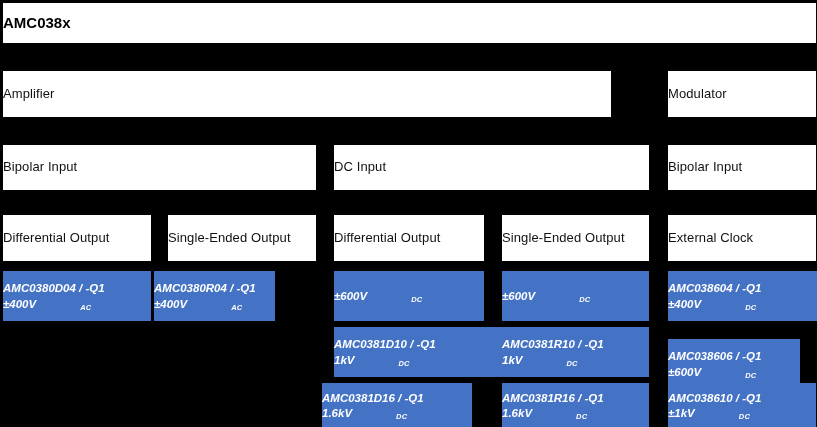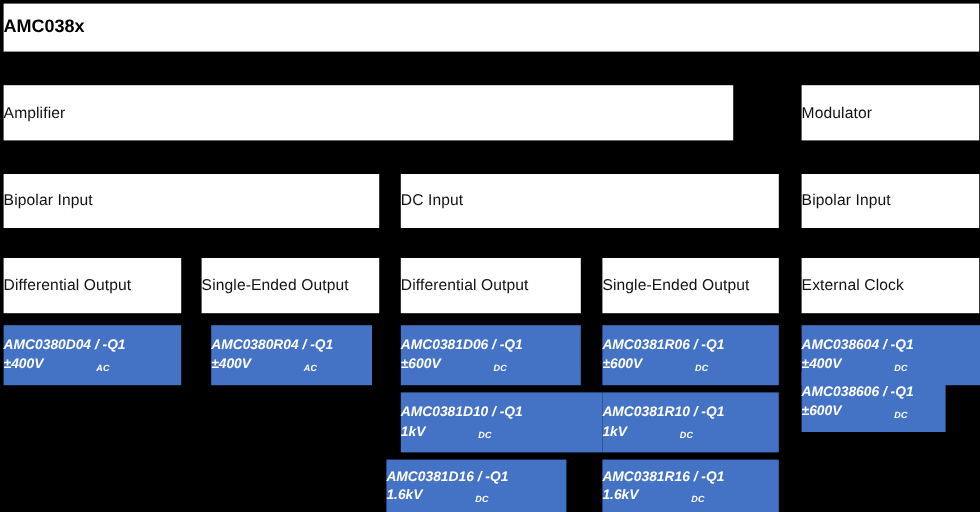--- a/index.html
+++ b/index.html
@@ -98,53 +98,55 @@
   </div>
   <div class="cell white" style="left:667px;top:214px;width:148px;height:46px;">
     <span>External Clock</span>
   </div>
 
   <div class="cell blue" style="left:2px;top:270px;width:148px;height:50px;">
     <span class="ln">AMC0380D04 / -Q1</span>
     <span class="ln ln2"><span>±400V</span><sub>AC</sub></span>
   </div>
 
-  <div class="cell blue" style="left:175px;top:270px;width:134px;height:50px;">
+  <div class="cell blue" style="left:153px;top:270px;width:121px;height:50px;">
     <span class="ln">AMC0380R04 / -Q1</span>
     <span class="ln ln2"><span>±400V</span><sub>AC</sub></span>
   </div>
 
   <div class="cell blue" style="left:333px;top:270px;width:150px;height:50px;">
-    <span class="ln">AMC0381D06 / -Q1</span>
     <span class="ln ln2"><span>±600V</span><sub>DC</sub></span>
   </div>
   <div class="cell blue" style="left:333px;top:326px;width:168px;height:50px;">
     <span class="ln">AMC0381D10 / -Q1</span>
     <span class="ln ln2"><span>1kV</span><sub>DC</sub></span>
   </div>
   <div class="cell blue" style="left:321px;top:382px;width:150px;height:45px;">
     <span class="ln">AMC0381D16 / -Q1</span>
     <span class="ln ln2"><span>1.6kV</span><sub>DC</sub></span>
   </div>
 
   <div class="cell blue" style="left:501px;top:270px;width:147px;height:50px;">
-    <span class="ln">AMC0381R06 / -Q1</span>
     <span class="ln ln2"><span>±600V</span><sub>DC</sub></span>
   </div>
   <div class="cell blue" style="left:501px;top:326px;width:147px;height:50px;">
     <span class="ln">AMC0381R10 / -Q1</span>
     <span class="ln ln2"><span>1kV</span><sub>DC</sub></span>
   </div>
   <div class="cell blue" style="left:501px;top:382px;width:147px;height:45px;">
     <span class="ln">AMC0381R16 / -Q1</span>
     <span class="ln ln2"><span>1.6kV</span><sub>DC</sub></span>
   </div>
 
   <div class="cell blue" style="left:667px;top:270px;width:172px;height:50px;">
     <span class="ln">AMC038604 / -Q1</span>
     <span class="ln ln2"><span>±400V</span><sub>DC</sub></span>
   </div>
-  <div class="cell blue" style="left:667px;top:309px;width:120px;height:50px;">
+  <div class="cell blue" style="left:667px;top:338px;width:132px;height:50px;">
     <span class="ln">AMC038606 / -Q1</span>
     <span class="ln ln2"><span>±600V</span><sub>DC</sub></span>
+  </div>
+  <div class="cell blue" style="left:667px;top:382px;width:148px;height:45px;">
+    <span class="ln">AMC038610 / -Q1</span>
+    <span class="ln ln2"><span>±1kV</span><sub>DC</sub></span>
   </div>
 
 </div>
 
 </body></html>

